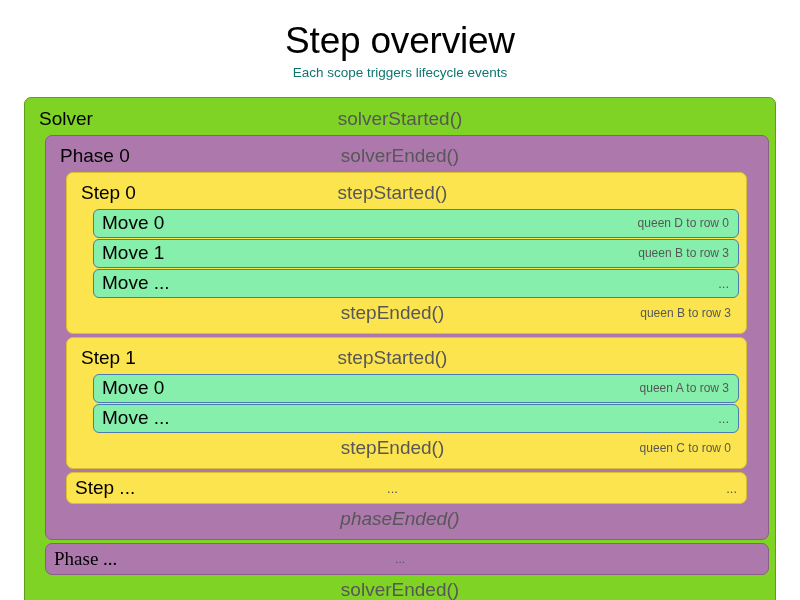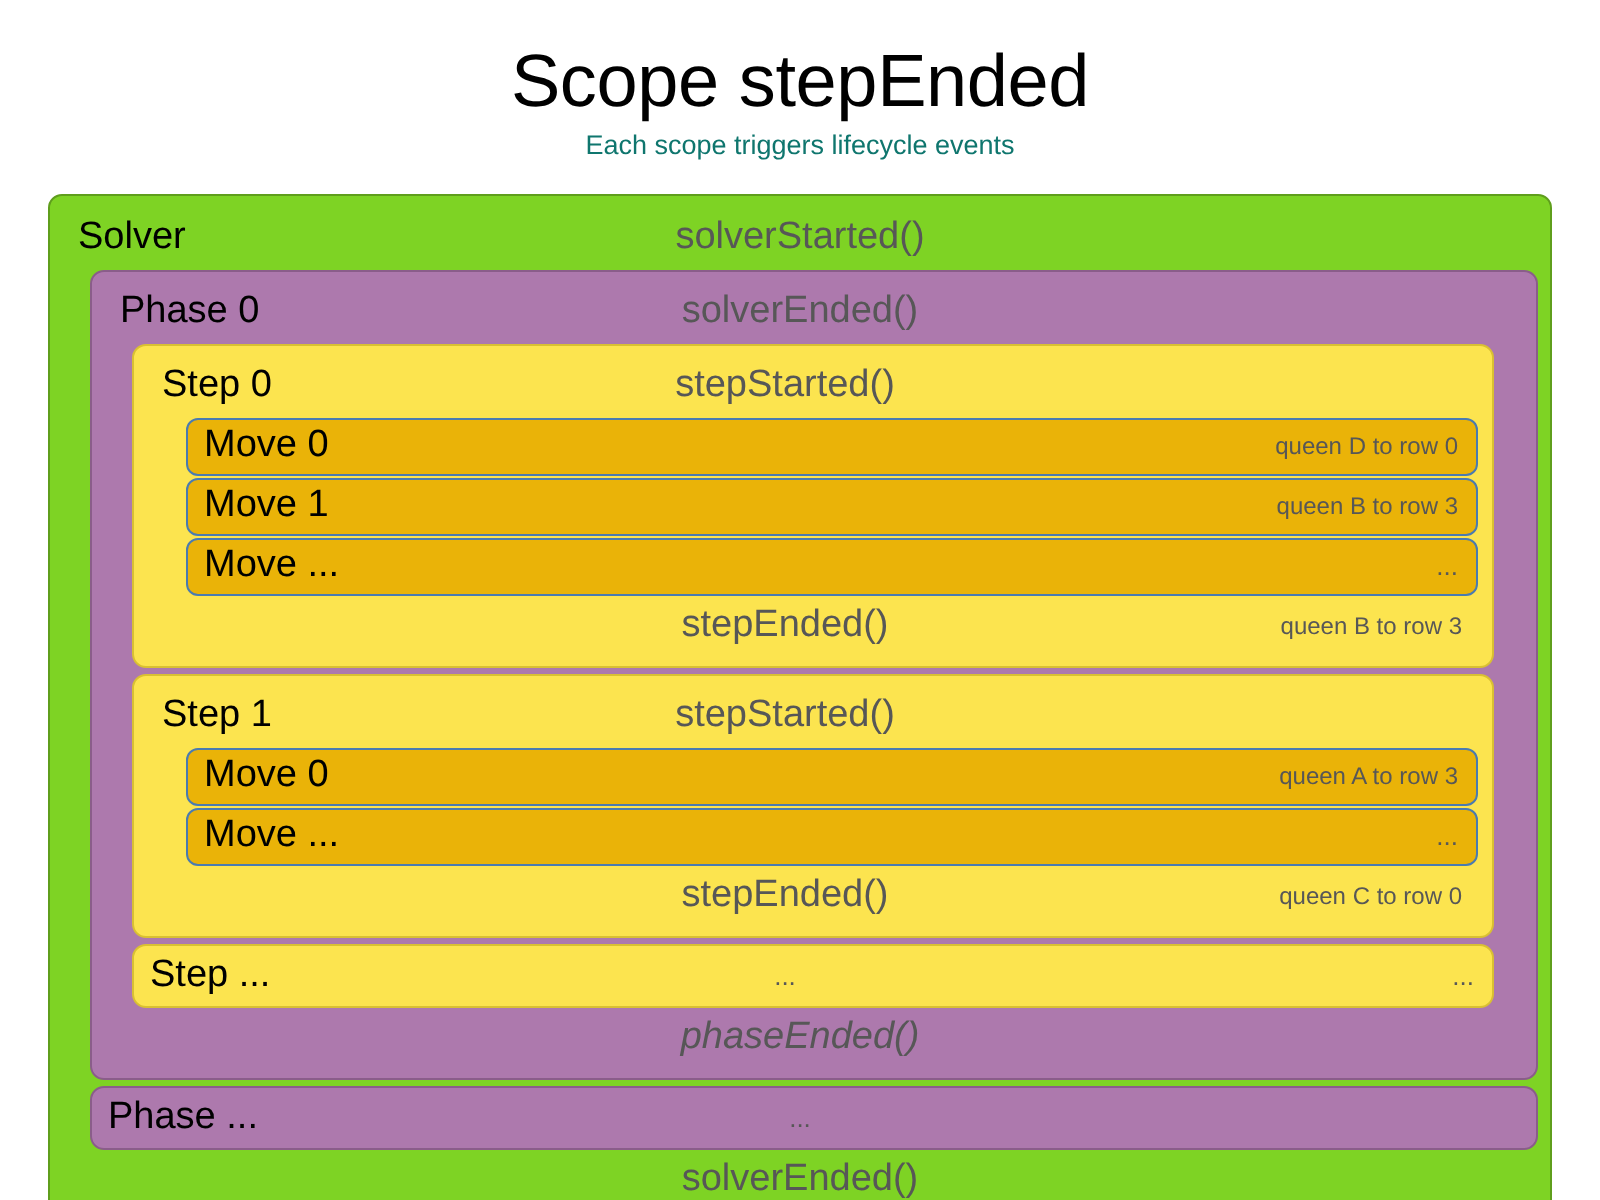--- a/index.html
+++ b/index.html
@@ -54,21 +54,21 @@
     background: #AD79AD;
     border-color: #8a5d8a;
     padding: 5px 6px 5px 6px;
   }
   .step {
     background: #FCE44F;
     border-color: #d9c032;
     padding: 5px 6px 5px 6px;
   }
   .move {
-    background: #eab308;
+    background: #86efac;
     border-color: #4a7bb0;
     border-radius: 6px;
   }
 
   
   .row {
     position: relative;
     height: 30px;
   }
 
@@ -119,27 +119,27 @@
   .step-block { margin: 0 15px 3px 0; }
   .step-block:last-child { margin-bottom: 0; }
 
   .steps {
     margin: 1px 0 0 14px;
   }
 
   .phases { margin: 1px 0 0 14px; }
 
   .phase-block { margin-bottom: 3px; }
-  .phase-block:last-child { margin-bottom: 0; }
+  .phase-block:last-child { margin-bottom: 0; font-family: Liberation Serif, serif; }
 </style>
 </head>
 <body>
 
 <div class="header">
-  <div class="title">Scope stepEnded</div>
+  <div class="title">Step overview</div>
   <div class="subtitle">Each scope triggers lifecycle events</div>
 </div>
 
 <div class="diagram">
 
   <div class="scope solver">
 
     <div class="row">
       <span class="lbl-left">Solver</span>
       <span class="lbl-center" style="transform: translateY(-50%) translateX(0px);">solverStarted()</span>

